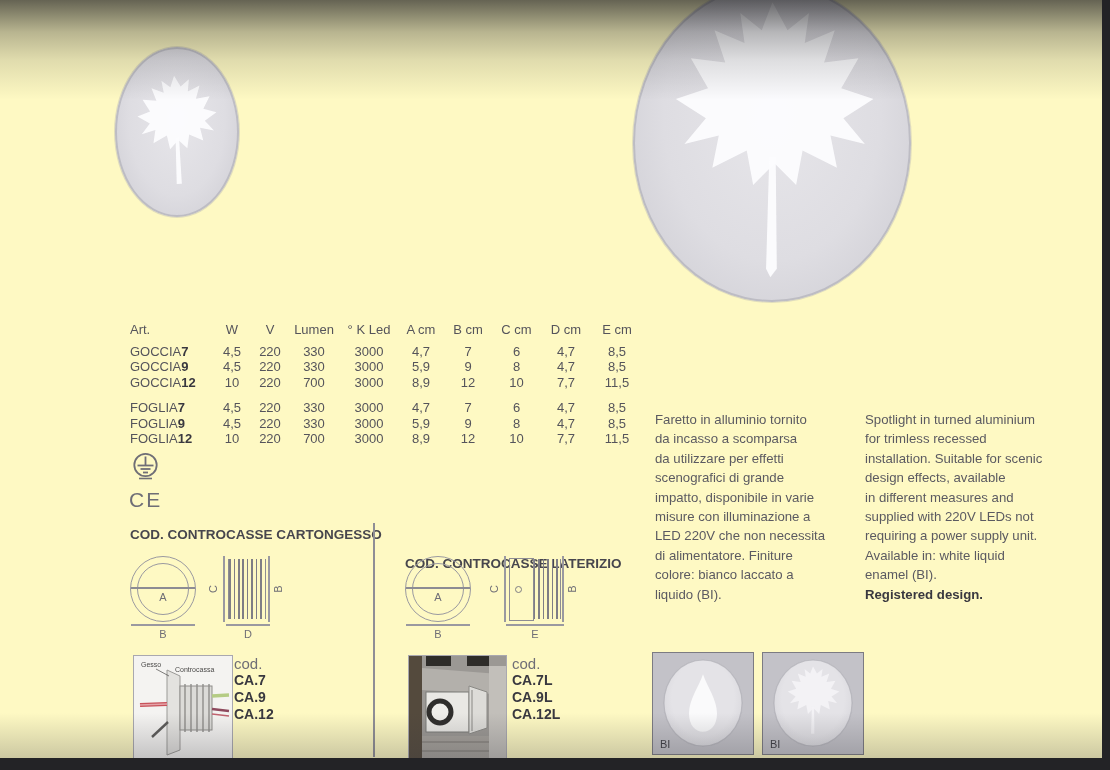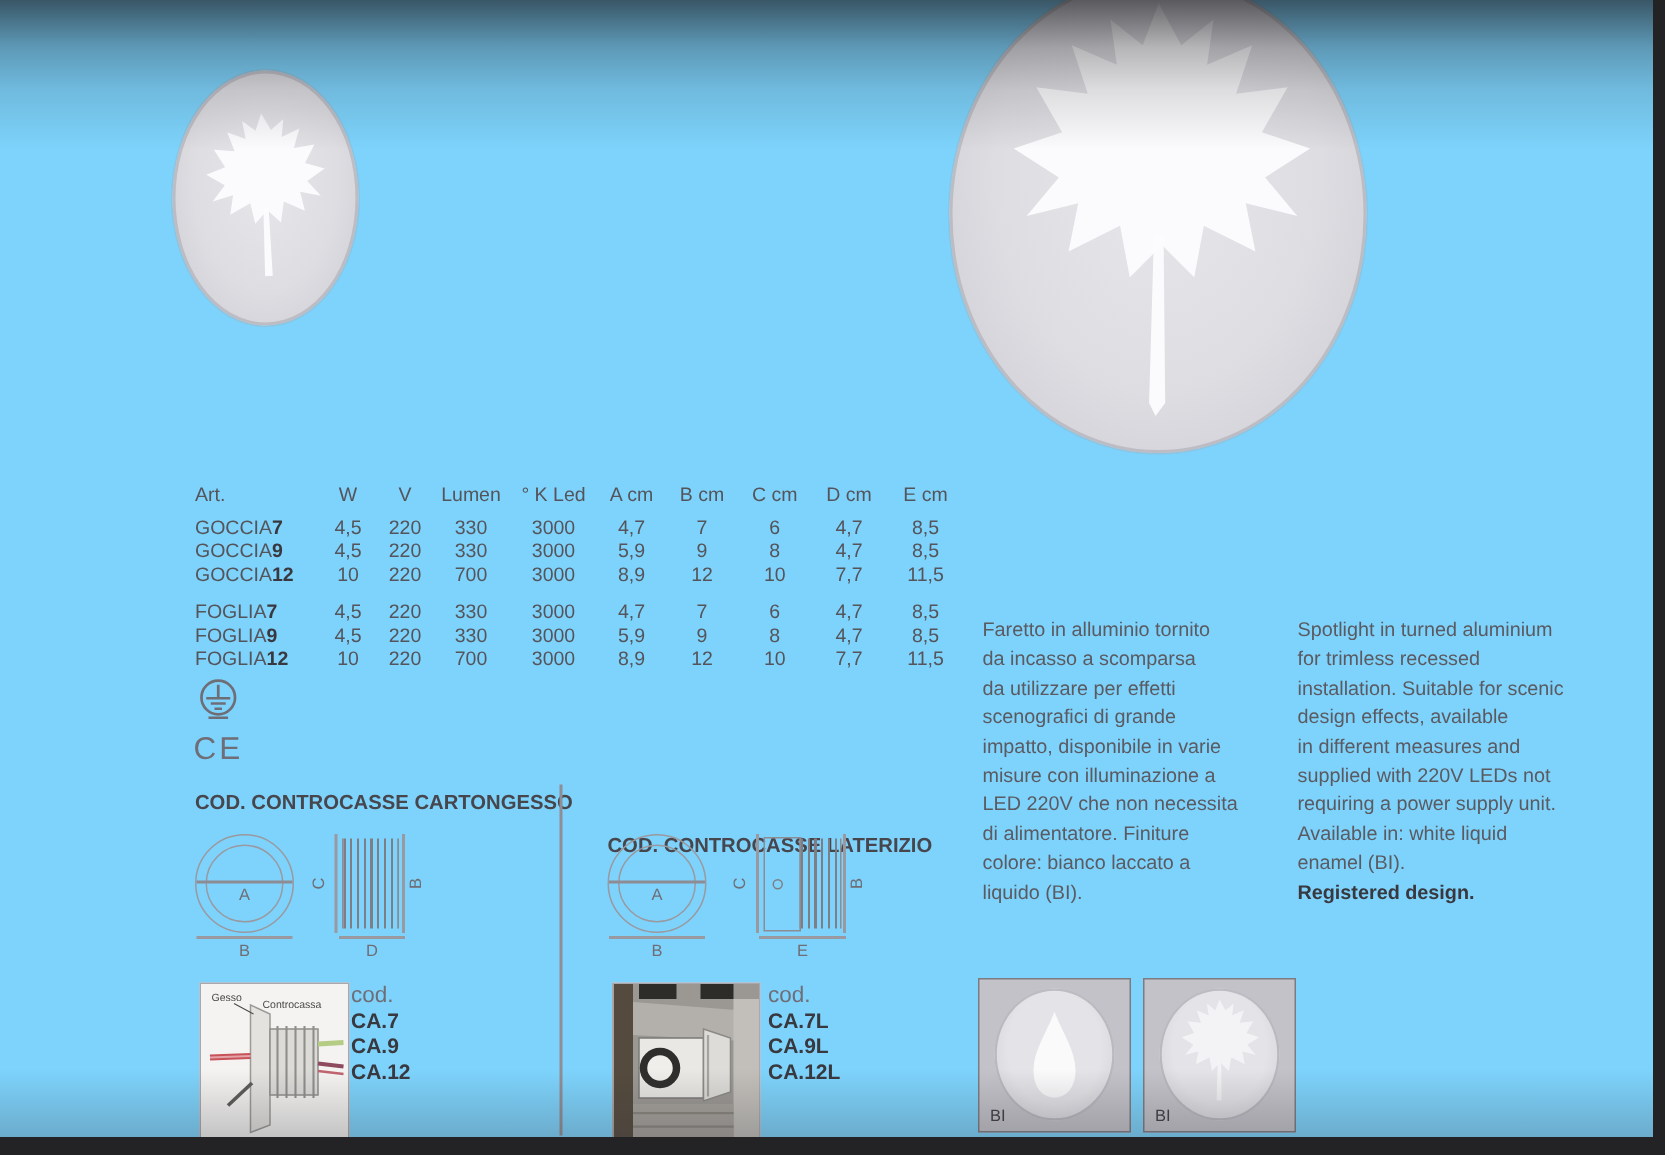--- a/index.html
+++ b/index.html
@@ -1,16 +1,16 @@
 <!DOCTYPE html>
 <html><head>
 <meta charset="utf-8">
 <style>
   html,body{margin:0;padding:0;background:#2a2a2d;}
-  .stage{position:relative;width:1110px;height:770px;background:#7dd3fc;overflow:hidden;
+  .stage{position:relative;width:1110px;height:770px;background:#fef9c3;overflow:hidden;
          font-family:"Liberation Sans",sans-serif;}
 
   
   .top-shadow{position:absolute;left:0;top:0;width:100%;height:105px;z-index:5;pointer-events:none;
     background:linear-gradient(to bottom, rgba(22,22,25,.66) 0px, rgba(22,22,25,.30) 32px,
                rgba(22,22,25,.13) 60px, rgba(22,22,25,0) 100px);}
   .bottom-shade{position:absolute;left:0;bottom:12px;width:100%;height:45px;z-index:4;pointer-events:none;
     background:linear-gradient(to top, rgba(55,55,62,.25), rgba(55,55,62,0));}
   .edge-right{position:absolute;right:0;top:0;width:8px;height:100%;background:#232326;z-index:9;}
   .edge-bottom{position:absolute;left:0;bottom:0;width:100%;height:12px;background:#232326;z-index:9;}

